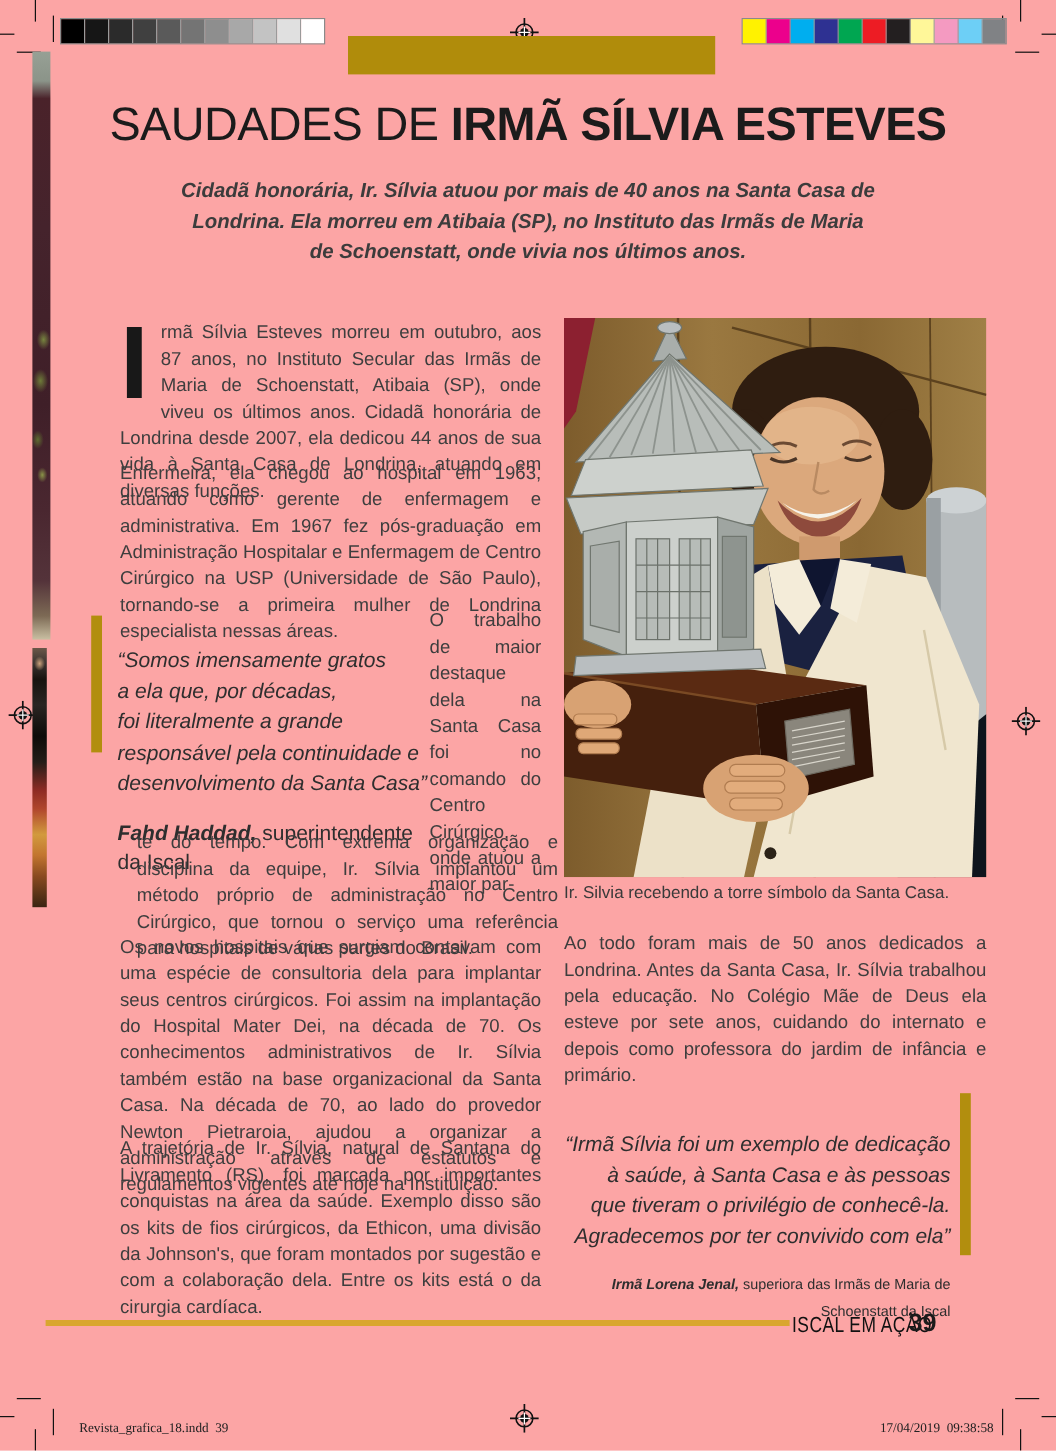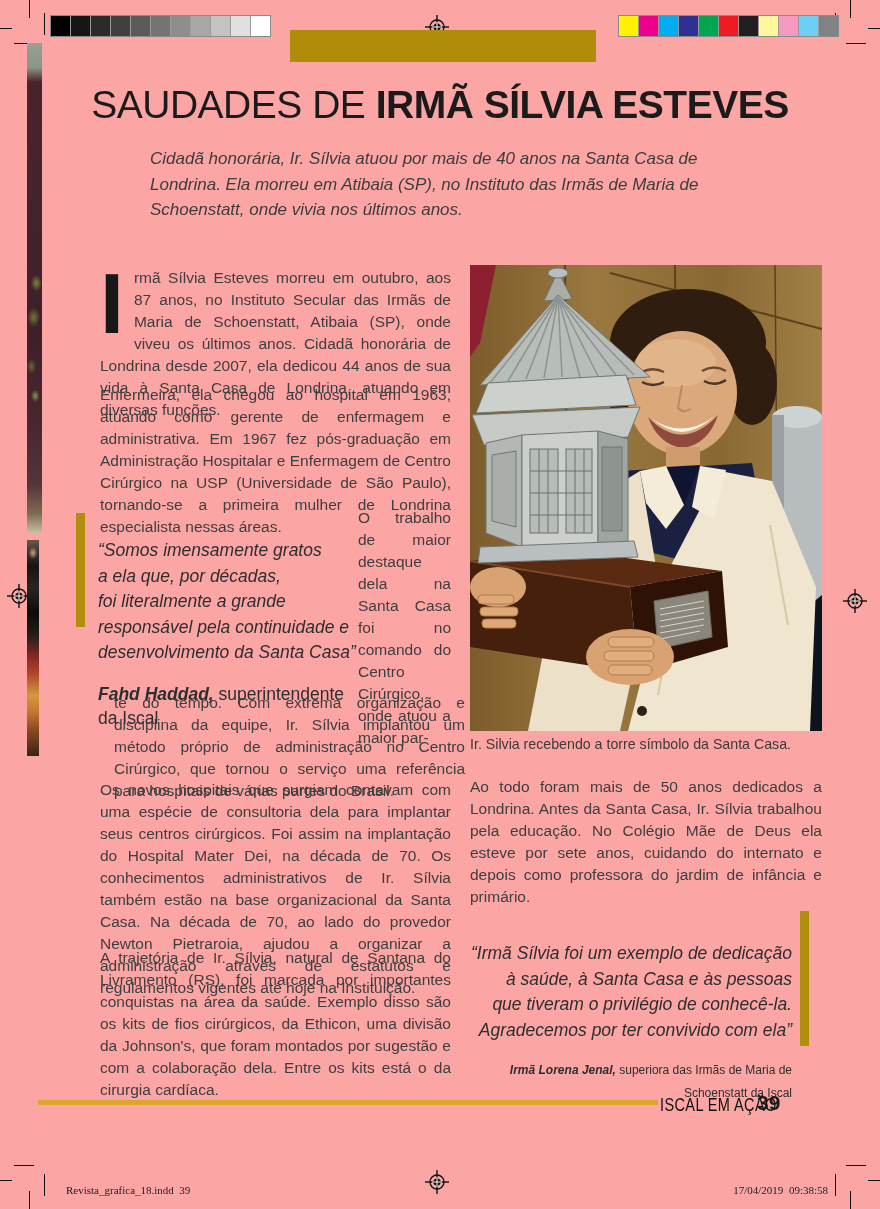--- a/index.html
+++ b/index.html
@@ -10,22 +10,22 @@
   
   .calbar{position:absolute;display:flex;border:1px solid #8a8a8a;height:20px;}
   .calbar .swatch{width:19px;height:20px;border-right:1px solid #9a9a9a;}
   .calbar .swatch:last-child{border-right:none;}
   
   .goldbar{position:absolute;left:290px;top:30px;width:306px;height:32px;background:#B08C0B;}
   .title{position:absolute;left:44px;top:82px;width:792px;text-align:center;
          font-size:39px;line-height:46px;letter-spacing:-0.5px;color:#1b1b1b;white-space:nowrap;}
   .title .t-light{font-weight:400;}
   .title .t-bold{font-weight:700;}
-  .deck{position:absolute;left:150px;top:146px;width:580px;
-        font-style:italic;font-weight:400;font-size:17px;line-height:25.5px;color:#3c3c3c;}
+  .deck{position:absolute;left:150px;top:146px;width:580px;text-align:center;
+        font-style:italic;font-weight:700;font-size:17px;line-height:25.5px;color:#3c3c3c;}
   
   .para{position:absolute;width:351px;font-size:15.5px;line-height:22px;text-align:justify;color:#3e3e3e;}
   .dropcap{float:left;font-size:86px;line-height:64px;font-weight:800;color:#181818;
            margin:4px 10px 0 0;}
   .quote{font-style:italic;font-size:17.5px;line-height:25.5px;color:#2e2e2e;white-space:pre-line;margin-top:30px;}
   .q-attr{font-size:17.5px;line-height:24px;color:#2e2e2e;margin-top:16px;}
   .q-name{font-weight:700;font-style:italic;}
   .qbar{position:absolute;width:9px;background:#B28E0E;}
   .caption{position:absolute;left:470px;top:736px;width:352px;font-size:14.2px;color:#3a3a3a;}
   

